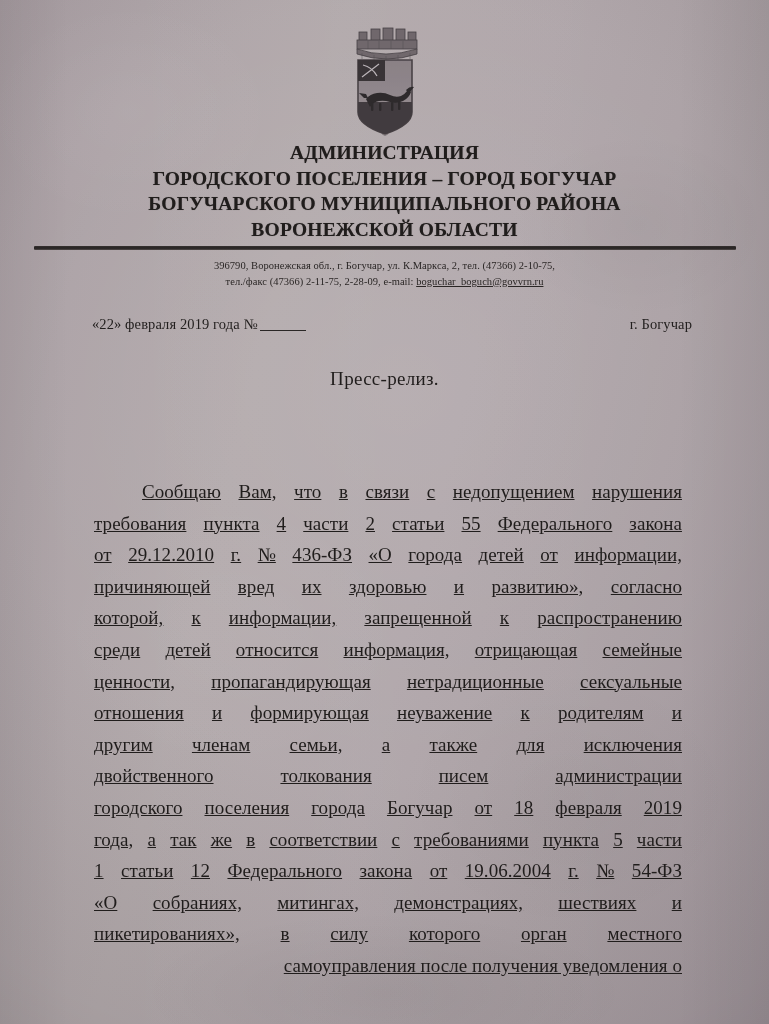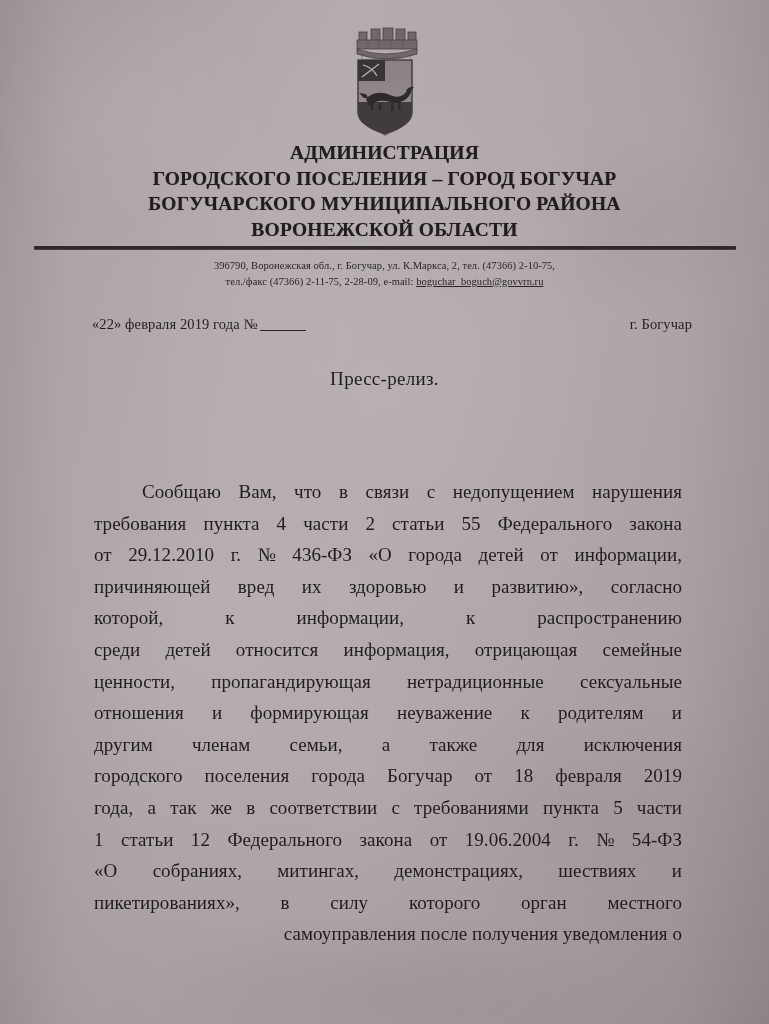--- a/index.html
+++ b/index.html
@@ -174,20 +174,21 @@
   .body-text {
     position: absolute;
     top: 476px;
     left: 94px;
     width: 588px;
     font-size: 19px;
     line-height: 31.6px;
     text-align: justify;
     color: #201d1c;
     letter-spacing: 0.05px;
+    text-decoration: underline;
   }
 
   
   .jline {
     display: flex;
     justify-content: space-between;
     width: 100%;
     white-space: nowrap;
   }
   .jline.first { padding-left: 48px; box-sizing: border-box; }
@@ -318,20 +319,21 @@
             <span>их</span>
             <span>здоровью</span>
             <span>и</span>
             <span>развитию»,</span>
             <span>согласно</span>
           </div>
           <div class="jline">
             <span>которой,</span>
             <span>к</span>
             <span>информации,</span>
+            <span>запрещенной</span>
             <span>к</span>
             <span>распространению</span>
           </div>
           <div class="jline">
             <span>среди</span>
             <span>детей</span>
             <span>относится</span>
             <span>информация,</span>
             <span>отрицающая</span>
             <span>семейные</span>
@@ -352,20 +354,26 @@
             <span>и</span>
           </div>
           <div class="jline">
             <span>другим</span>
             <span>членам</span>
             <span>семьи,</span>
             <span>а</span>
             <span>также</span>
             <span>для</span>
             <span>исключения</span>
+          </div>
+          <div class="jline">
+            <span>двойственного</span>
+            <span>толкования</span>
+            <span>писем</span>
+            <span>администрации</span>
           </div>
           <div class="jline">
             <span>городского</span>
             <span>поселения</span>
             <span>города</span>
             <span>Богучар</span>
             <span>от</span>
             <span>18</span>
             <span>февраля</span>
             <span>2019</span>

